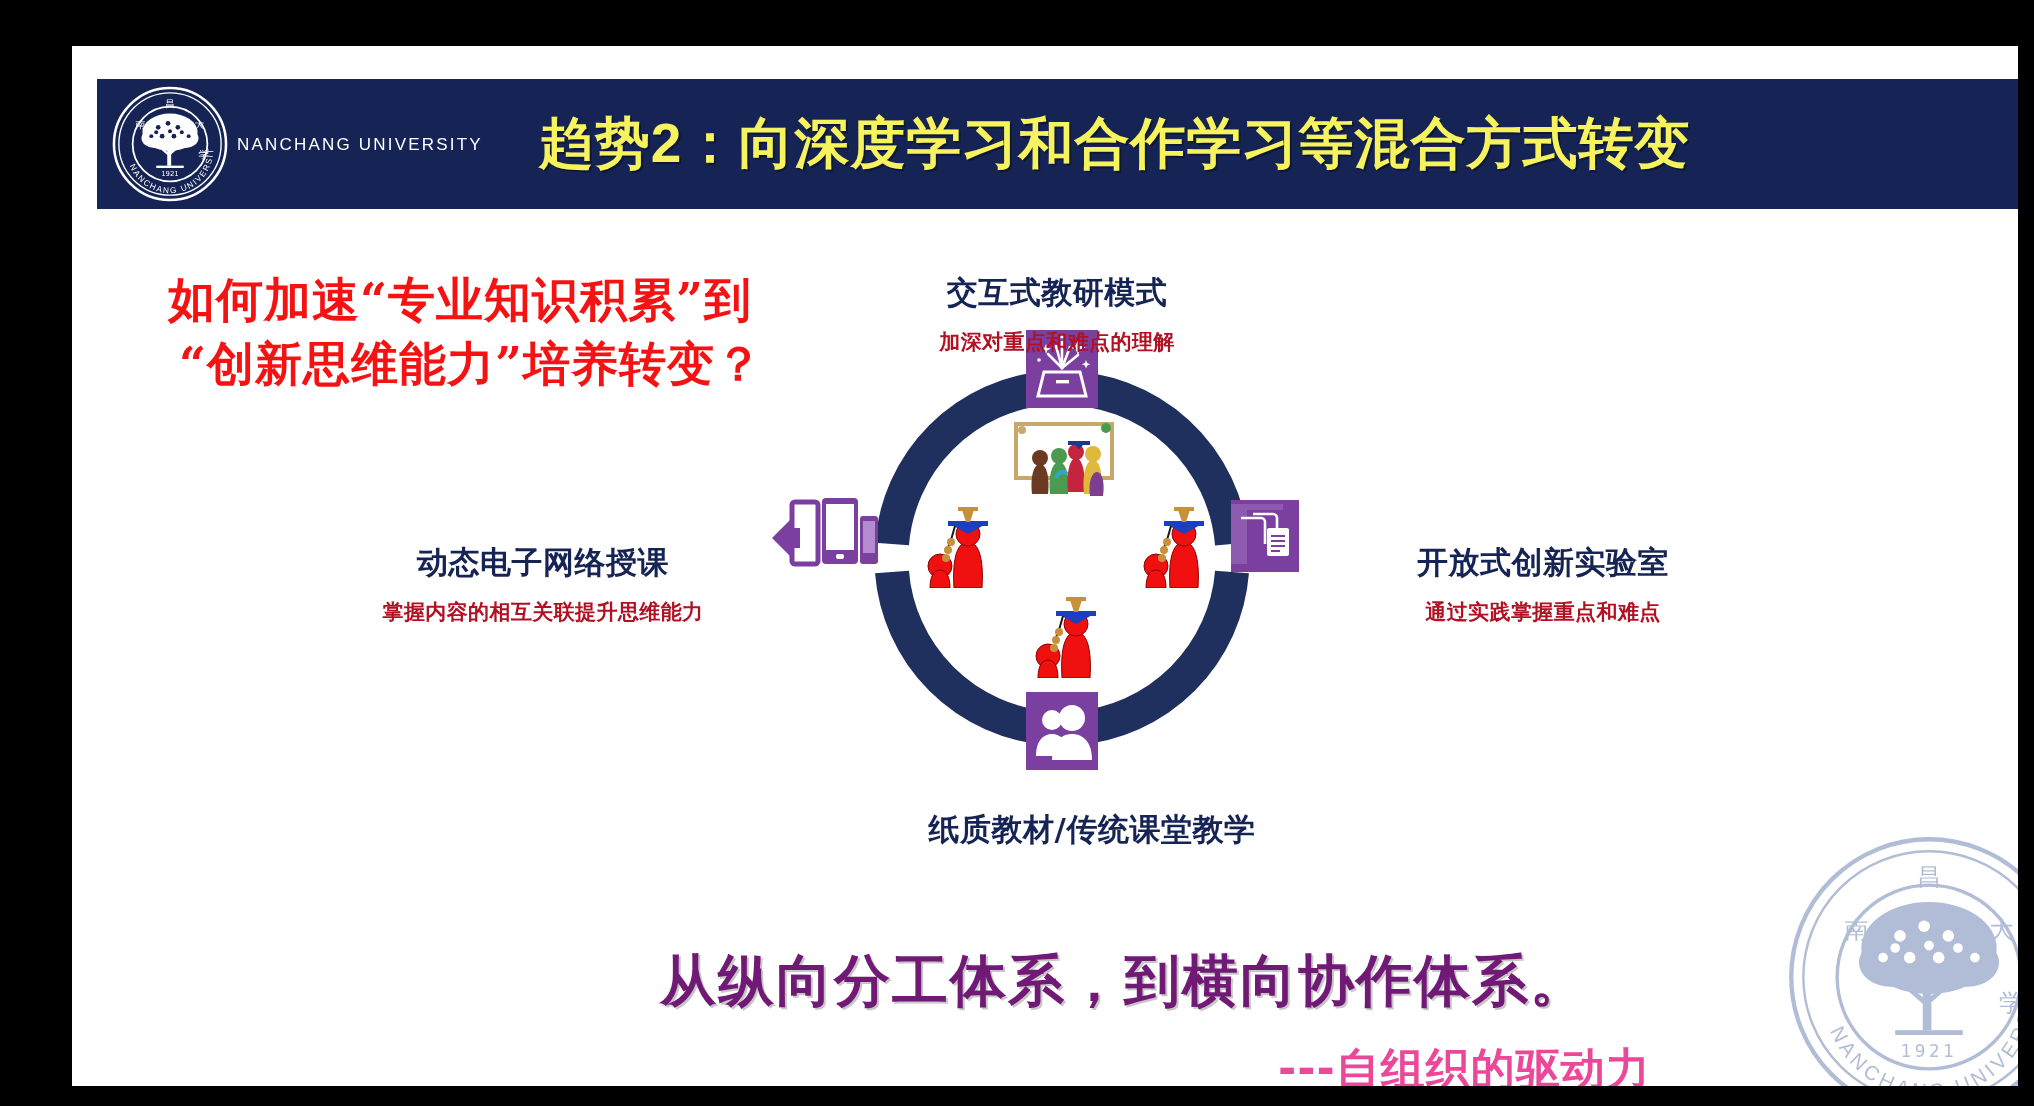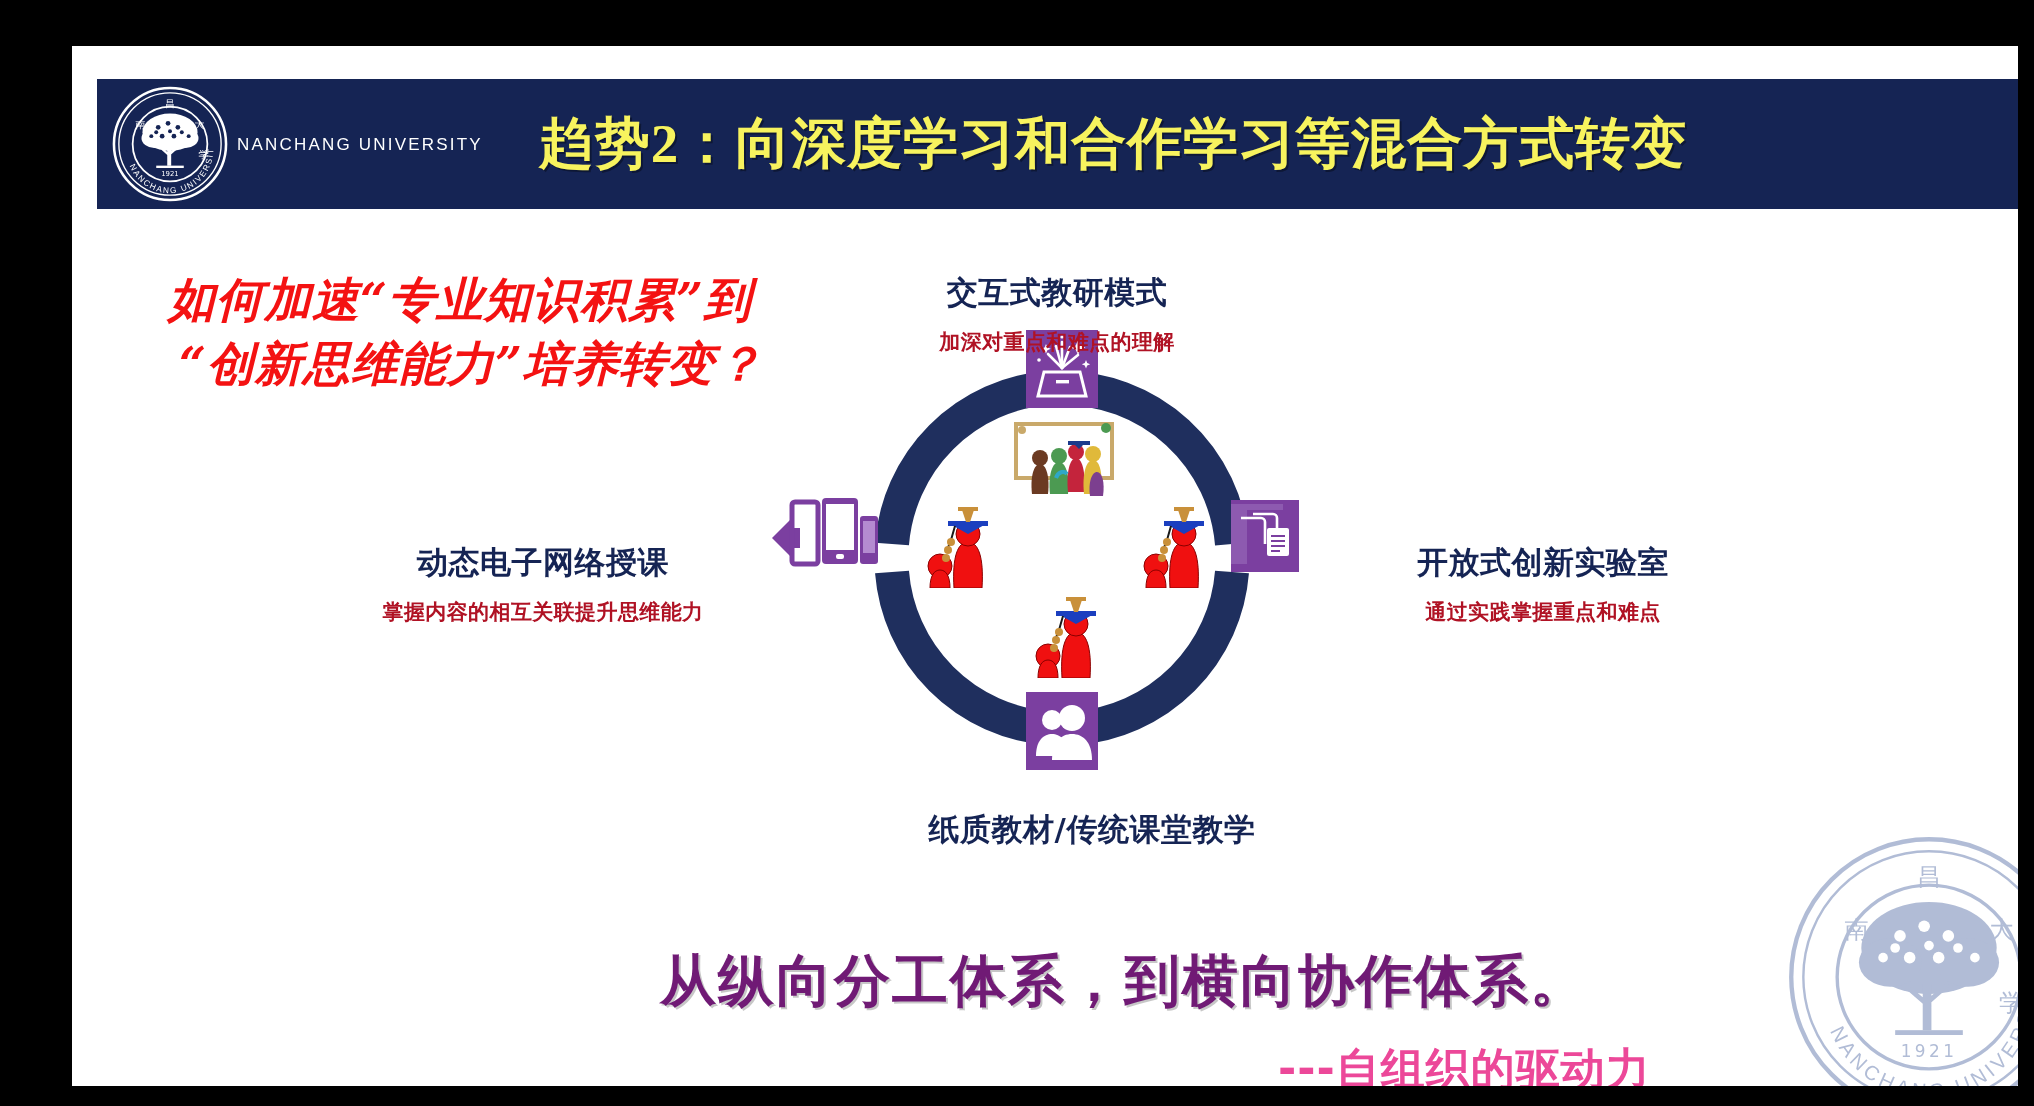--- a/index.html
+++ b/index.html
@@ -57,31 +57,30 @@
     font-family:"Liberation Sans",sans-serif;
   }
   #header-title{
     color:#F7F35E;
     font-size:55px;
     font-weight:700;
     letter-spacing:1px;
     margin-left:56px;
     white-space:nowrap;
     text-shadow:2px 2px 0 rgba(0,0,0,.35);
-    font-family:Liberation Serif, serif;
+    font-family:Liberation Sans, sans-serif;
   }
 
   
   #question-block{
     position:absolute;
     left:96px; top:222px;
     width:640px;
     color:#F41212;
     font-family:"DejaVu Serif","Liberation Serif",serif;
-    font-style:italic;
     font-weight:700;
     font-size:47px;
     line-height:1.36;
     letter-spacing:1px;
   }
   #question-block .q-line{display:block;}
   #question-block .q-line.indent{margin-left:11px;}
 
   
   #diagram{

